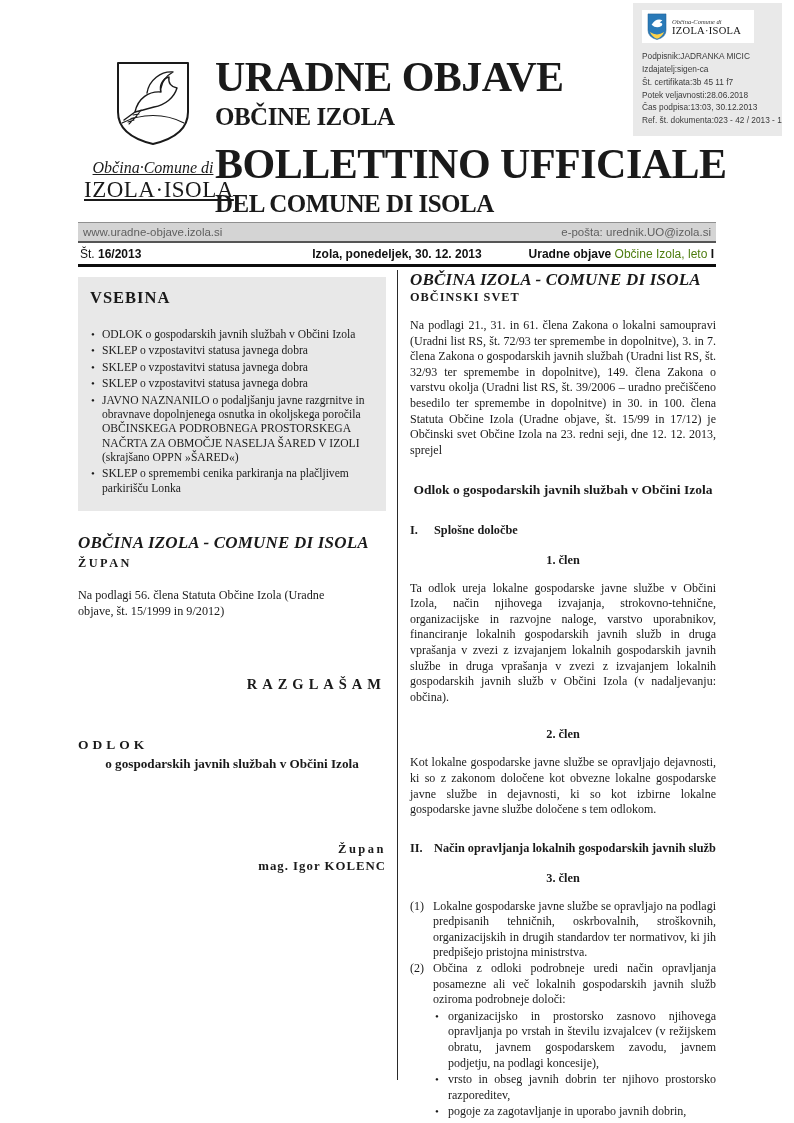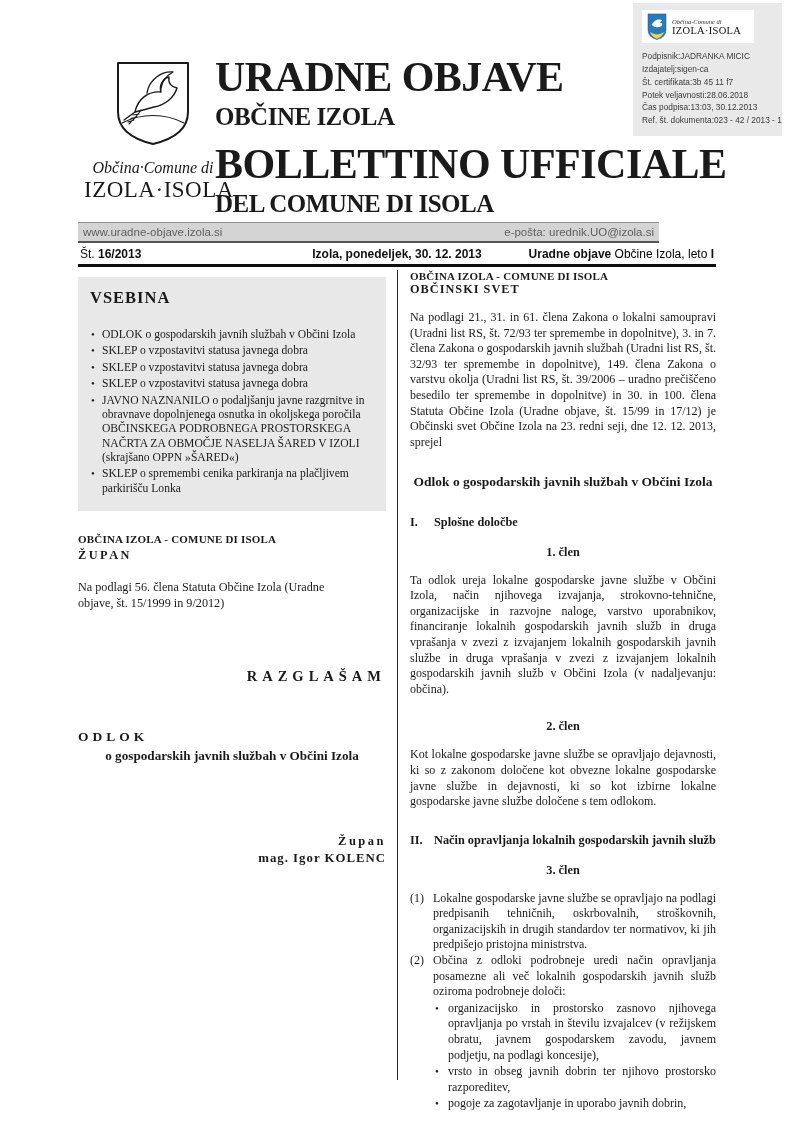--- a/index.html
+++ b/index.html
@@ -11,57 +11,57 @@
   .stamp { position:absolute; left:633px; top:3px; width:149px; background:#e9e9e9;
            padding:7px 9px 9px; font-family:"Liberation Sans", sans-serif; }
   .stamp-card { background:#fff; width:112px; padding:3px 5px; display:flex; align-items:center; gap:5px; }
   .stamp-card svg { width:20px; height:27px; flex:none; }
   .sc1 { font-size:6.5px; font-style:italic; font-family:"Liberation Serif", serif; color:#333; white-space:nowrap; }
   .sc2 { font-size:10.5px; font-family:"Liberation Serif", serif; letter-spacing:0.3px; color:#111; white-space:nowrap; }
   .stamp-lines { margin-top:7px; }
   .stamp-line { font-size:8.3px; color:#3a3a3a; line-height:1.55; white-space:nowrap; }
 
   
-  .logo-block { position:absolute; left:84px; top:60px; width:138px; text-align:center; }
+  .logo-block { position:absolute; left:84px; top:60px; width:138px; text-align:center;text-decoration:underline; }
   .logo-block svg { width:86px; height:86px; display:block; margin:0 auto; }
   .logo-cap1 { font-style:italic; font-size:16px; margin-top:13px; white-space:nowrap; }
   .logo-cap2 { font-size:23px; letter-spacing:0.5px; margin-top:0; white-space:nowrap; }
   .titles { position:absolute; left:215px; top:56px; width:508px; font-weight:700; letter-spacing:-0.5px; }
   .mast-title { font-size:42px; line-height:1; white-space:nowrap; }
   .mast-sub   { font-size:25px; line-height:1; margin-top:6px; white-space:nowrap; }
   .mast-title2 { margin-top:14px; }
 
   
-  .urlbar { position:absolute; left:78px; top:222px; width:581px; height:21px;
+  .urlbar { position:absolute; left:78px; top:222px; width:638px; height:21px;
             background:#d4d4d4; border-top:1px solid #909090; border-bottom:2px solid #555;
             display:flex; justify-content:space-between; align-items:center; padding:0 5px;
             font-family:"Liberation Sans", sans-serif; font-size:11.5px; color:#5f5f5f; }
   .urlbar a { color:#5f5f5f; text-decoration:none; }
   .metarow { position:absolute; left:78px; top:245px; width:638px; height:18px;
              display:flex; align-items:center; font-family:"Liberation Sans", sans-serif;
              font-size:12px; color:#111; padding:0 2px; }
   .m-left { flex:1; } .m-center { flex:1.3; text-align:center; font-weight:700; } .m-right { flex:1; text-align:right; }
-  .m-gray { color:#000000; font-weight:400; }
+  .m-gray { color:#4d7c0f; font-weight:400; }
   .bold { font-weight:700; }
   .thickrule { position:absolute; left:78px; top:264px; width:638px; height:3px; background:#0d0d0d; }
   .divider { position:absolute; left:397px; top:270px; width:1px; height:810px; background:#2a2a2a; }
 
   
   .leftcol  { position:absolute; left:78px;  top:277px; width:308px; }
   .rightcol { position:absolute; left:410px; top:270px; width:306px; }
 
   
   .toc { background:#e8e8e8; padding:11px 12px 13px; }
   .toc-title { font-size:16.5px; font-weight:700; letter-spacing:1px; margin-bottom:20px; }
   .toc ul { list-style:none; }
   .toc li { font-size:11.6px; line-height:1.24; padding-left:12px; position:relative; margin-bottom:2px; }
   .toc li::before { content:"•"; position:absolute; left:1px; top:0; font-size:11px; }
 
   .org-block { margin-top:21px; line-height:1.32; }
-  .org1 { font-size:11px; font-weight:700; letter-spacing:0.2px; }
+  .org1 { font-size:17px; font-weight:700; letter-spacing:0.2px;font-style:italic; }
   .org2-left  { font-size:12.3px; font-weight:700; letter-spacing:2.5px; }
   .org2-right { font-size:12.3px; font-weight:700; letter-spacing:1px; }
   .legal-basis { margin-top:16px; font-size:12.2px; line-height:1.35; max-width:252px; }
   .proclaim { margin-top:56px; text-align:right; font-weight:700; font-size:14.5px; letter-spacing:5px; }
   .decree-block { margin-top:44px; }
   .d-word { text-align:left; font-weight:700; font-size:13.5px; letter-spacing:4px; }
   .d-sub  { text-align:center; font-weight:700; font-size:13.2px; margin-top:3px; }
   .sig { margin-top:70px; text-align:right; font-weight:700; }
   .sig-role { font-size:12.5px; letter-spacing:2.5px; }
   .sig-name { font-size:12.8px; letter-spacing:1px; margin-top:2px; }

